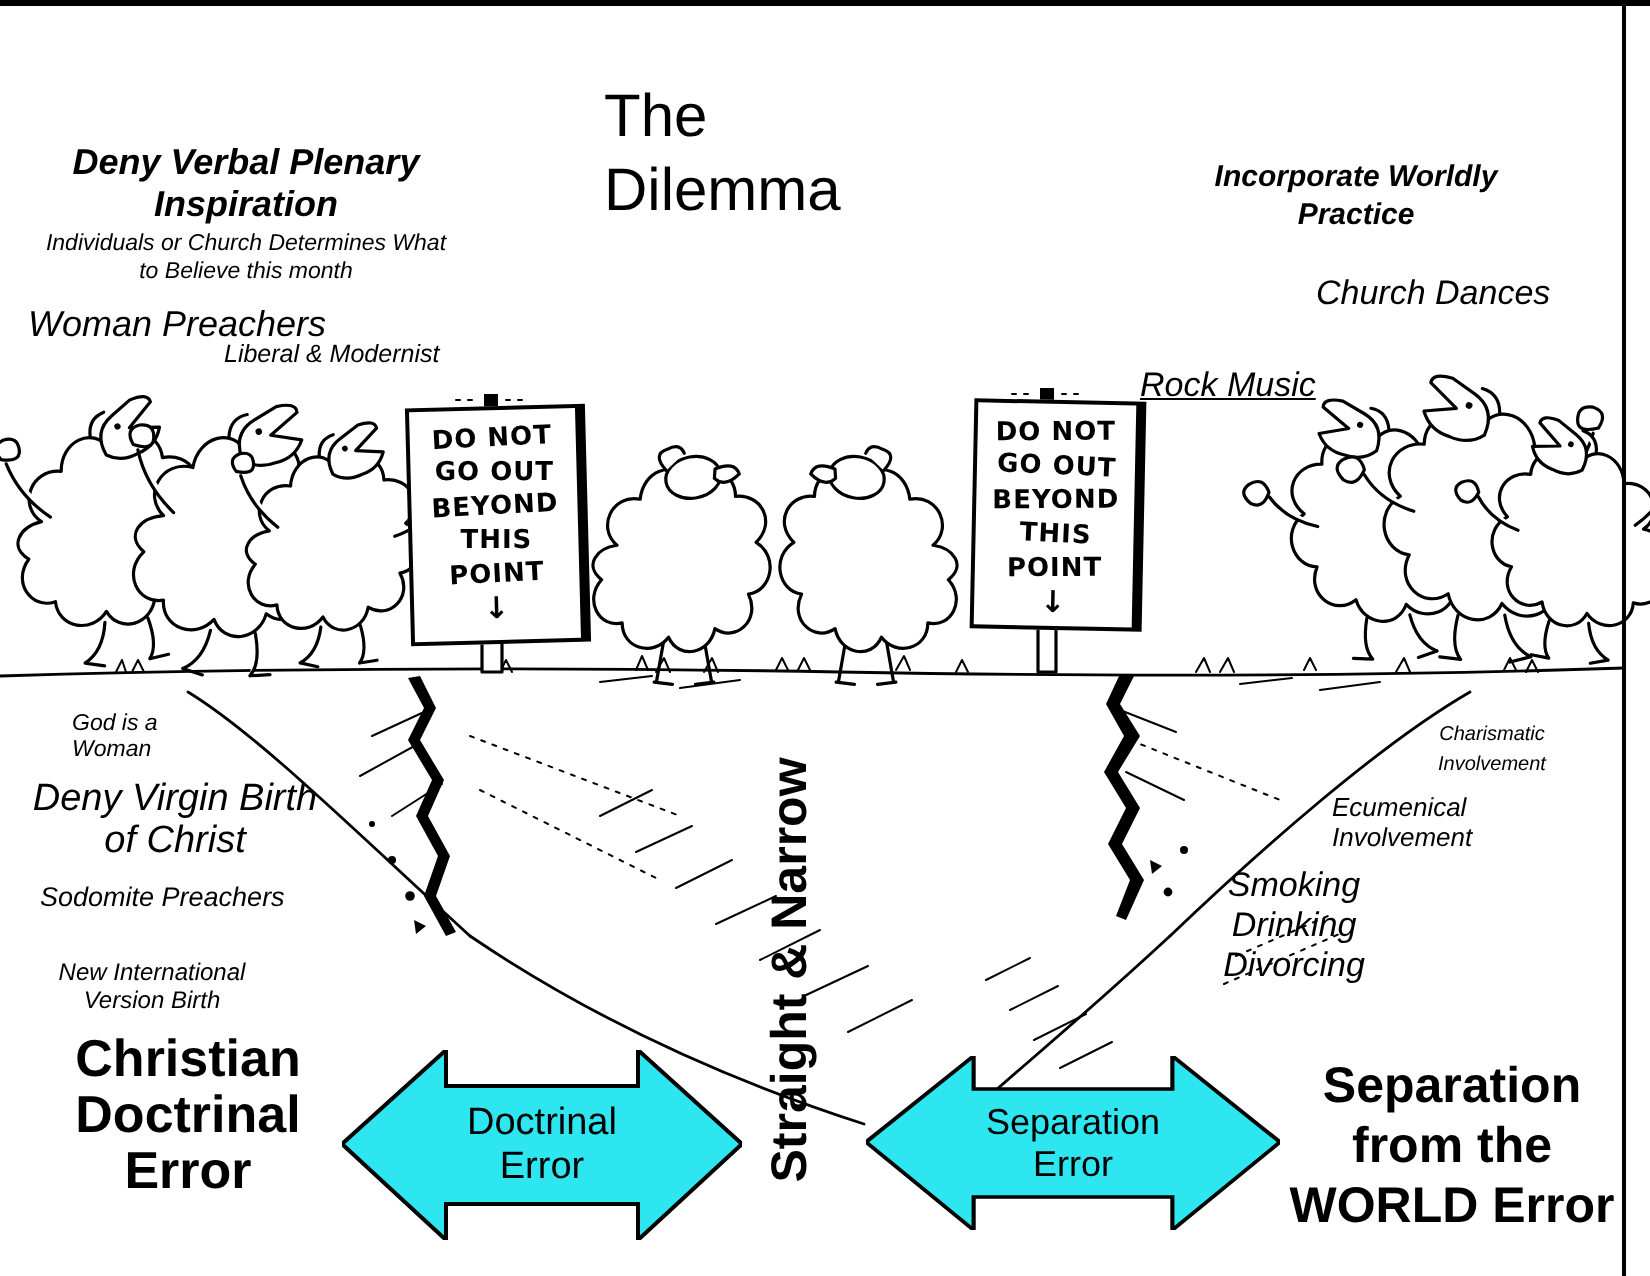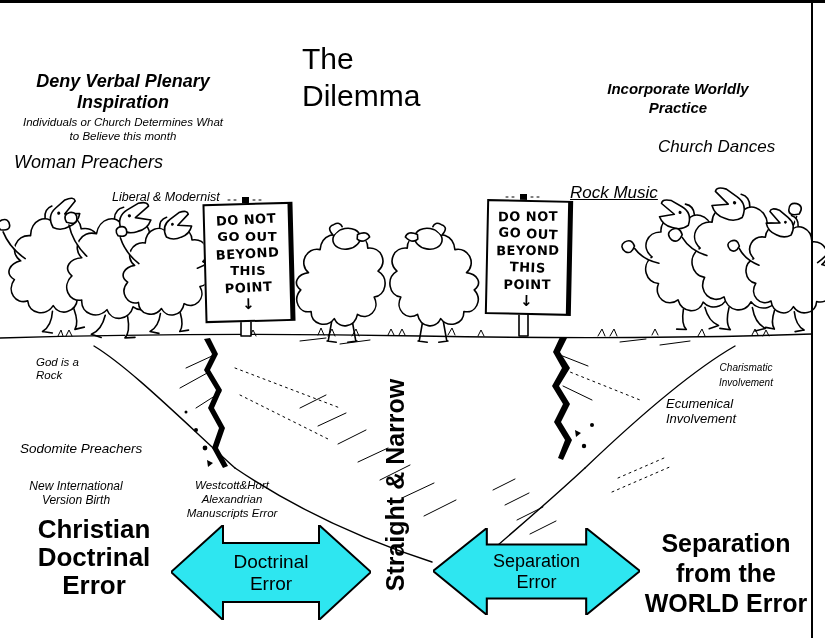--- a/index.html
+++ b/index.html
@@ -19,21 +19,21 @@
   .t { position:absolute; white-space:pre-line; color:#000; z-index:3; }
   .it { font-style:italic; }
   .b  { font-weight:bold; }
   .ctr{ text-align:center; }
 
   .title { left:302px; top:40px; font-size:30px; line-height:37px; }
 
   .tl-head { left:12px;  top:71px;  width:222px; font-size:18px; line-height:21px; }
   .tl-sub  { left:5px;   top:115px; width:236px; font-size:11.5px; line-height:14px; }
   .tl-wp   { left:14px;  top:152px; font-size:18px; }
-  .tl-lm   { left:112px; top:190px; font-size:12.5px; }
+  .tl-lm   { left:112px; top:170px; font-size:12.5px; }
 
   .tr-head { left:572px; top:79px;  width:212px; font-size:15px; line-height:19px; }
   .tr-cd   { left:658px; top:137px; font-size:17px; }
   .tr-rm   { left:570px; top:183px; font-size:17px;text-decoration:underline; }
 
   .lc-god  { left:36px;  top:356px; font-size:11.5px; line-height:13px; }
   .lc-dvb  { left:10px;  top:389px; width:155px; font-size:19px; line-height:21px; }
   .lc-sp   { left:20px;  top:441px; font-size:13.5px; }
   .lc-niv  { left:20px;  top:479px; width:112px; font-size:12px; line-height:14px; }
   .lc-wh   { left:176px; top:478px; width:112px; font-size:11.5px; line-height:14px; }
@@ -193,32 +193,34 @@
 to Believe this month</div>
   <div class="t it tl-wp">Woman Preachers</div>
   <div class="t it tl-lm">Liberal &amp; Modernist</div>
 
   <div class="t it b ctr tr-head">Incorporate Worldly
 Practice</div>
   <div class="t it tr-cd">Church Dances</div>
   <div class="t it tr-rm">Rock Music</div>
 
   <div class="t it lc-god">God is a
-Rock</div>
+Woman</div>
+  <div class="t it ctr lc-dvb">Deny Virgin Birth
+of Christ</div>
   <div class="t it lc-sp">Sodomite Preachers</div>
   <div class="t it ctr lc-niv">New International
 Version Birth</div>
-  <div class="t it ctr lc-wh">Westcott&amp;Hort
-Alexandrian
-Manuscripts Error</div>
 
   <div class="t it ctr rc-char">Charismatic
 Involvement</div>
   <div class="t it rc-ecu">Ecumenical
 Involvement</div>
+  <div class="t it ctr rc-smk">Smoking
+Drinking
+Divorcing</div>
 
   <div class="t b path-label">Straight &amp; Narrow</div>
 
   <div class="t b ctr bt-left">Christian
 Doctrinal
 Error</div>
   <div class="t b ctr bt-right">Separation
 from the
 WORLD Error</div>
 

